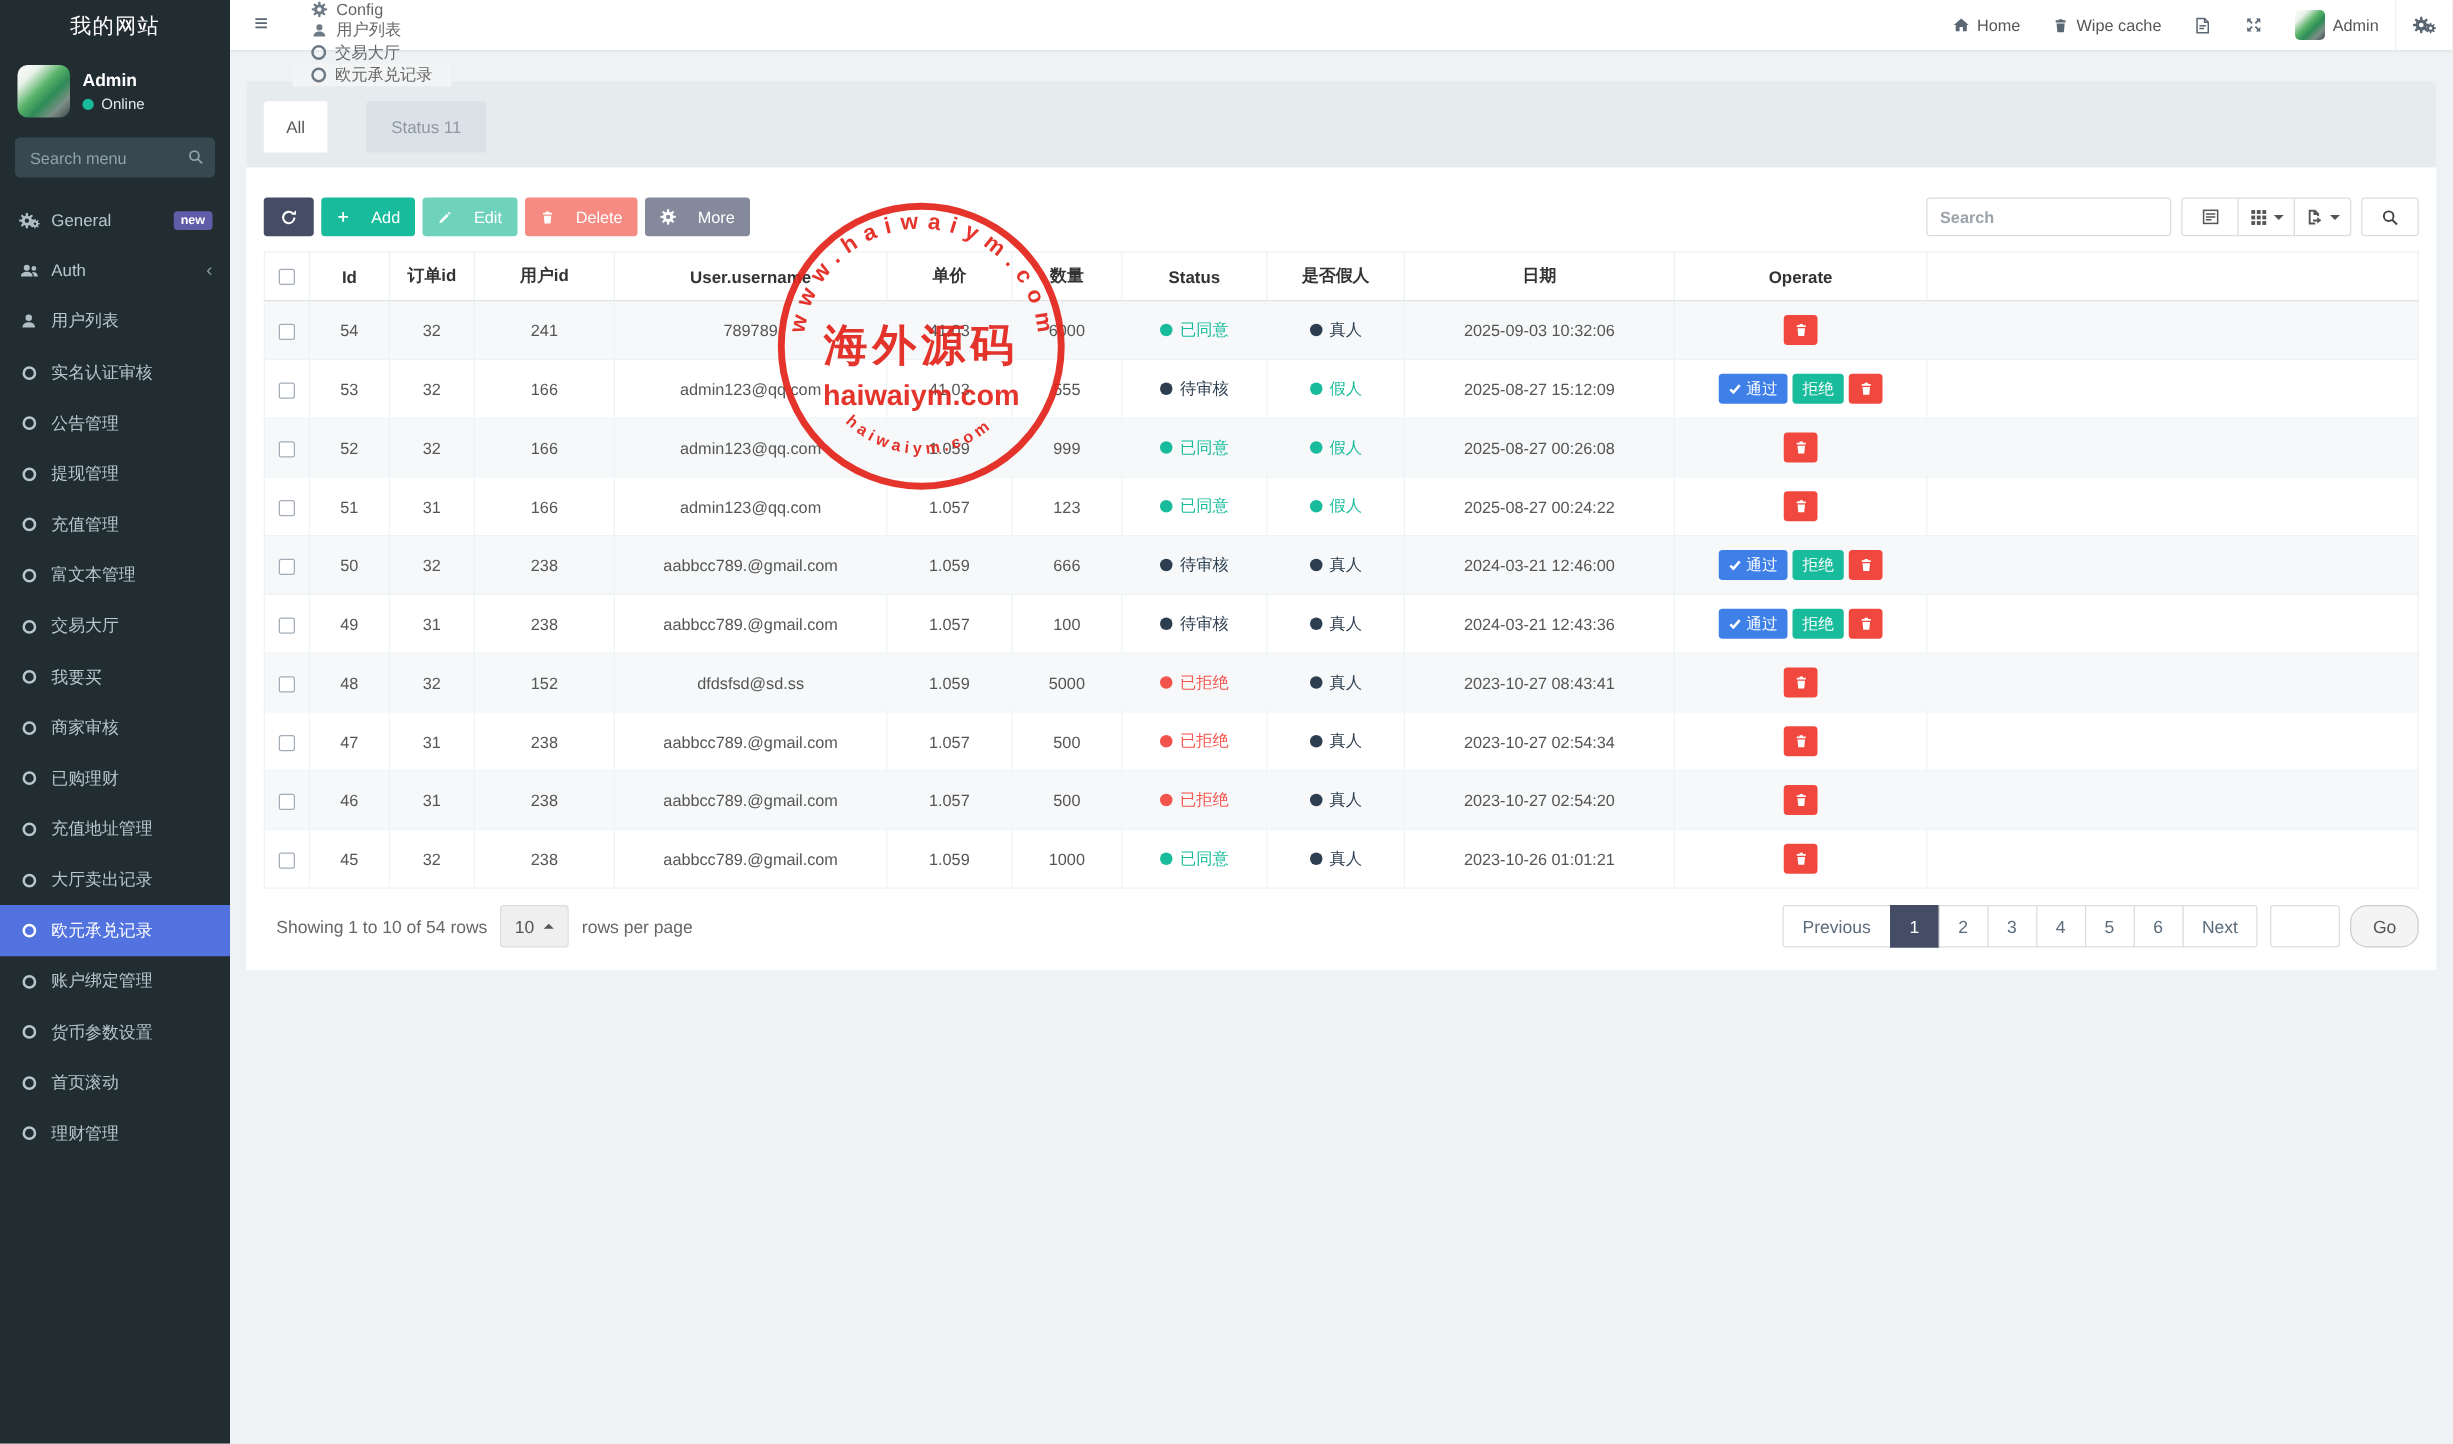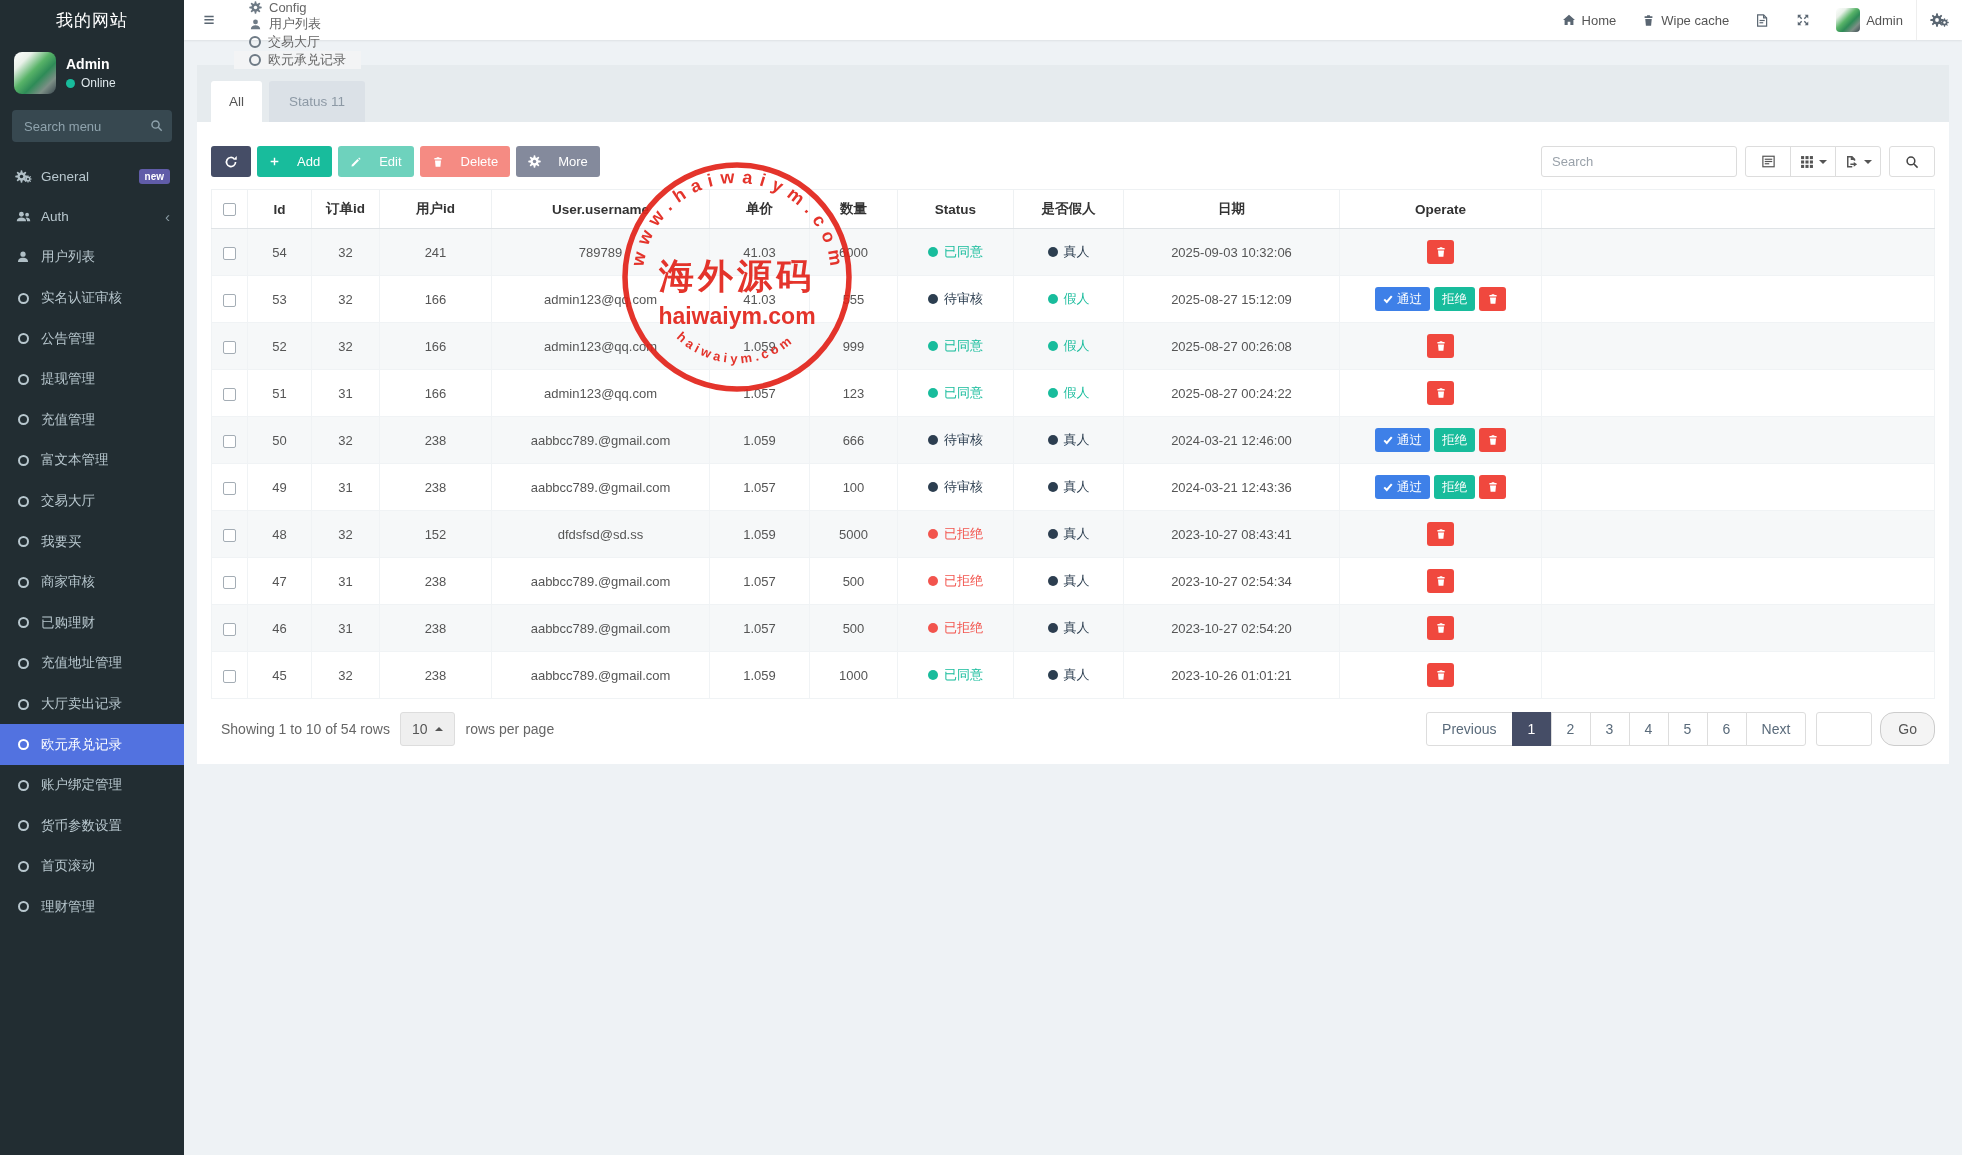--- a/index.html
+++ b/index.html
@@ -47,41 +47,41 @@
   .top-tab.active { background:#f3f4f5; }
   .topbar-right { margin-left:auto; display:flex; align-items:center; }
   .top-link { display:flex; align-items:center; gap:6px; padding:0 13px; font-size:13px; color:#555;
     cursor:pointer; height:100%; line-height:0; }
   .top-link span.txt { line-height:normal; }
   .mini-avatar { width:24px; height:24px; border-radius:4px;
     background:linear-gradient(135deg,#ffffff 0%,#e9f1e9 22%,#58b368 45%,#2e8b57 62%,#7c8f86 80%,#39464e 100%); }
 
   .content { flex:1; padding:13px; position:relative; }
 
-  .tabstrip { margin-top:12px; background:#e6ebee; padding:16px 14px 0; display:flex; }
+  .tabstrip { margin-top:12px; background:#e6ebee; padding:16px 14px 12px; display:flex;gap:24px; }
   .ftab { height:41px; line-height:41px; padding:0 18px; font-size:13.5px; color:#555;
     border-radius:3px 3px 0 0; cursor:pointer; }
   .ftab.active { background:#fff; }
   .ftab.inactive { background:#dbe1e7; color:#8d99a5; margin-left:7px; padding:0 20px; }
 
   .panel { background:#fff; padding:24px 14px 18px; }
 
   
   .toolbar { display:flex; align-items:center; margin-bottom:12px; }
   .btn { height:31px; border:none; border-radius:3px; color:#fff; font-size:13px;
     display:inline-flex; align-items:center; gap:17px; padding:0 12px; margin-right:6px; cursor:pointer; line-height:0; }
   .btn span.txt { line-height:normal; }
   .btn-refresh { background:#454d66; width:40px; justify-content:center; padding:0; }
   .btn-add { background:#18bc9c; }
   .btn-edit { background:#6ed2bd; }
   .btn-del  { background:#f58b83; }
   .btn-more { background:#848a9c; }
   .toolbar-right { margin-left:auto; display:flex; align-items:center; }
   .search-box input { width:196px; height:31px; border:1px solid #dcdcdc; border-radius:3px;
-    padding:0 10px; font-size:13px; color:#555; outline:none; }
+    padding:0 10px; font-size:13px; color:#555; outline:none;font-weight:bold; }
   .search-box input::placeholder { color:#9aa2aa; }
   .vgroup { display:flex; margin-left:8px; }
   .tool-btn { height:31px; min-width:46px; background:#fff; border:1px solid #ddd; display:flex;
     align-items:center; justify-content:center; gap:5px; color:#555; cursor:pointer; margin-left:-1px; line-height:0; }
   .tool-btn:first-child { border-radius:3px 0 0 3px; margin-left:0; }
   .tool-btn:last-child { border-radius:0 3px 3px 0; }
   .single-btn { margin-left:8px; border-radius:3px !important; border:1px solid #ddd; }
   .caret-down { width:0; height:0; border-left:4px solid transparent; border-right:4px solid transparent;
     border-top:4px solid #555; display:inline-block; }
   .caret-up { width:0; height:0; border-left:4px solid transparent; border-right:4px solid transparent;

